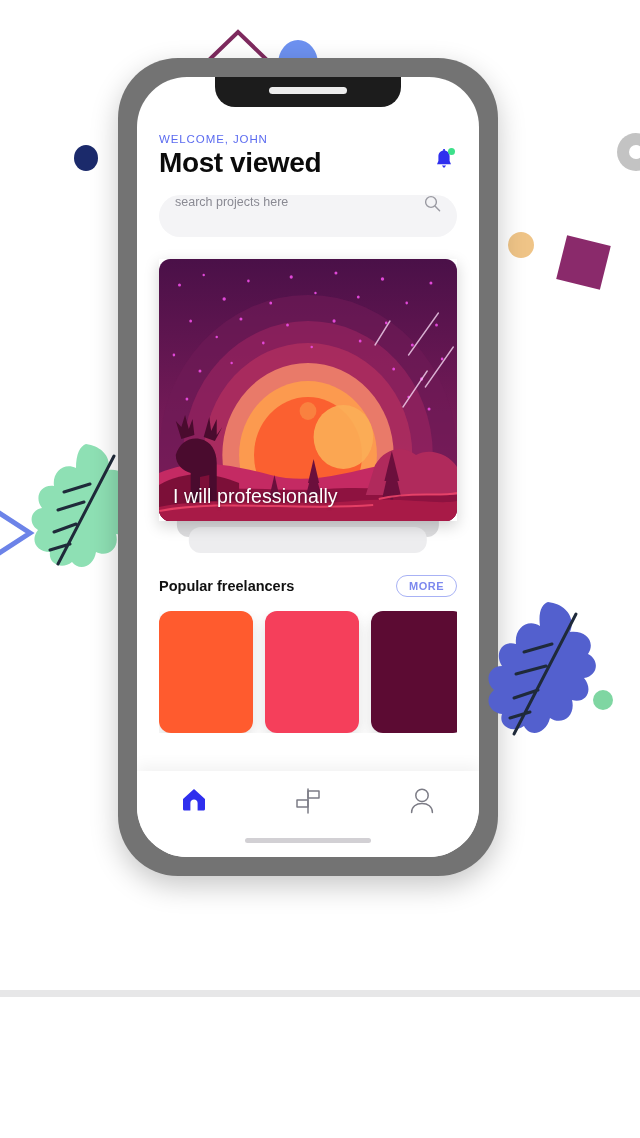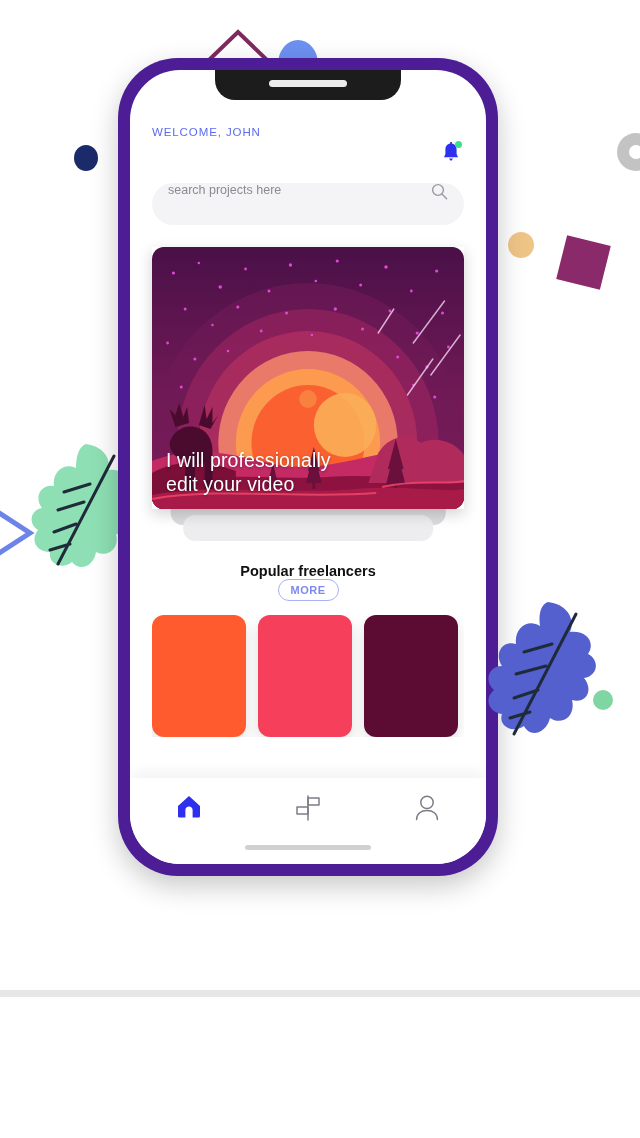--- a/index.html
+++ b/index.html
@@ -47,23 +47,23 @@
   }
   .chevron { left: -8px; top: 505px; width: 46px; height: 56px; }
 
   .leaf-green { left: 28px; top: 440px; width: 112px; height: 136px; }
   .leaf-blue  { left: 486px; top: 596px; width: 112px; height: 150px; z-index: 6; }
 
   
   .phone {
     position: absolute; left: 118px; top: 58px;
     width: 380px; height: 818px;
-    background: #4c1d95; border-radius: 60px;
+    background: #737373; border-radius: 60px;
     box-shadow: 0 10px 28px rgba(0,0,0,.22);
-    padding: 12px; z-index: 4;
+    padding: 19px; z-index: 4;
   }
   .screen {
     position: relative; width: 100%; height: 100%;
     background: #ffffff; border-radius: 50px; overflow: hidden;
   }
   .notch {
     position: absolute; left: 50%; transform: translateX(-50%); top: 0;
     width: 186px; height: 30px; background: #1C1C1C;
     border-radius: 0 0 20px 20px; z-index: 5;
   }
@@ -116,21 +116,20 @@
     position: absolute; left: 14px; bottom: 12px; right: 14px;
     color: #fff; font-size: 19.5px; line-height: 1.22;
     font-weight: 500; letter-spacing: .1px;
     text-shadow: 0 1px 3px rgba(0,0,0,.35);
   }
 
   
   .section-row {
     display: flex; align-items: center; justify-content: space-between;
     margin-top: 24px;
-    flex-direction: column;
   }
   .section-title { font-size: 14.5px; font-weight: 700; color: #111; }
   .more-pill {
     border: 1.4px solid #A8B2F5; color: #7D89EE; background: #fff;
     border-radius: 14px; padding: 4px 12px; font-size: 11px;
     font-weight: 600; letter-spacing: .5px;
   }
 
   .cards {
     display: flex; gap: 12px; margin-top: 14px;
@@ -198,20 +197,21 @@
     <div class="screen">
       <div class="notch">
         <div class="speaker"></div>
       </div>
 
       <div class="app">
 
         <div class="header-row">
           <div>
             <div class="welcome">WELCOME, JOHN</div>
+            <div class="title">Most viewed</div>
           </div>
           <div class="bell-wrap">
             <svg width="18" height="21" viewBox="0 0 18 21">
               <path d="M9 1.5 C5.6 1.5 3.4 4 3.4 7.2 L3.4 12 L2 15.2 L16 15.2 L14.6 12 L14.6 7.2 C14.6 4 12.4 1.5 9 1.5 Z" fill="#2F2FEE"></path>
               <rect x="8.2" y="0" width="1.7" height="2.2" fill="#2F2FEE"></rect>
               <path d="M6.8 16.4 L11.2 16.4 L9 19 Z" fill="#2F2FEE"></path>
             </svg>
             <span class="bell-badge"></span>
           </div>
         </div>
@@ -316,21 +316,20 @@
                 </g>
                 <path d="M0 248 C60 236 140 248 210 242 C260 238 300 246 320 242 L320 262 L0 262 Z" fill="#A81A47"></path>
                 <g stroke="#F0476B" stroke-width="2" fill="none" opacity=".85">
                   <path d="M0 252 C70 240 150 252 230 246"></path>
                   <path d="M236 240 C270 232 300 238 320 234"></path>
                 </g>
               </g>
             </svg>
             <div class="hero-caption">
               <div>I will professionally</div>
-              <div>edit your video</div>
             </div>
           </div>
         </div>
 
         <div class="section-row">
           <span class="section-title">Popular freelancers</span>
           <span class="more-pill">MORE</span>
         </div>
 
         <div class="cards">

